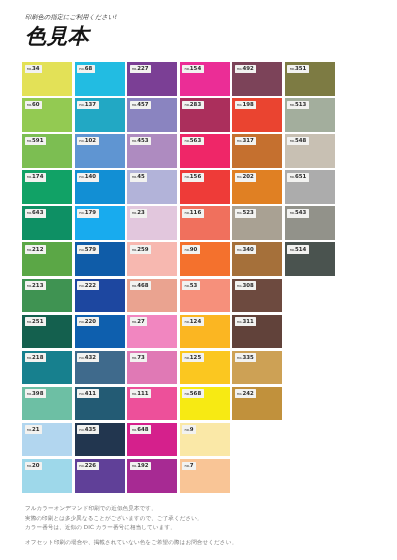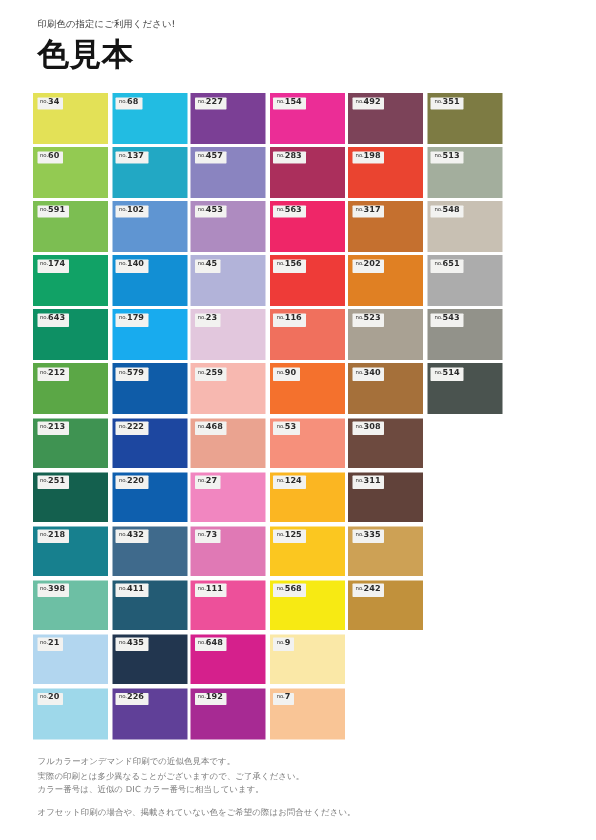--- a/index.html
+++ b/index.html
@@ -16,20 +16,21 @@
   .page {
     position: relative;
     width: 397px;
     height: 560px;
     background: #ffffff;
   }
 
   
   .header {
     padding: 13px 0 0 25px;
+    font-style: italic;
   }
   .header-lead {
     font-size: 6.2px;
     color: #3a3a3a;
     letter-spacing: 0.02em;
     line-height: 1.2;
     white-space: nowrap;
   }
   .header-title {
     margin-top: 5px;

